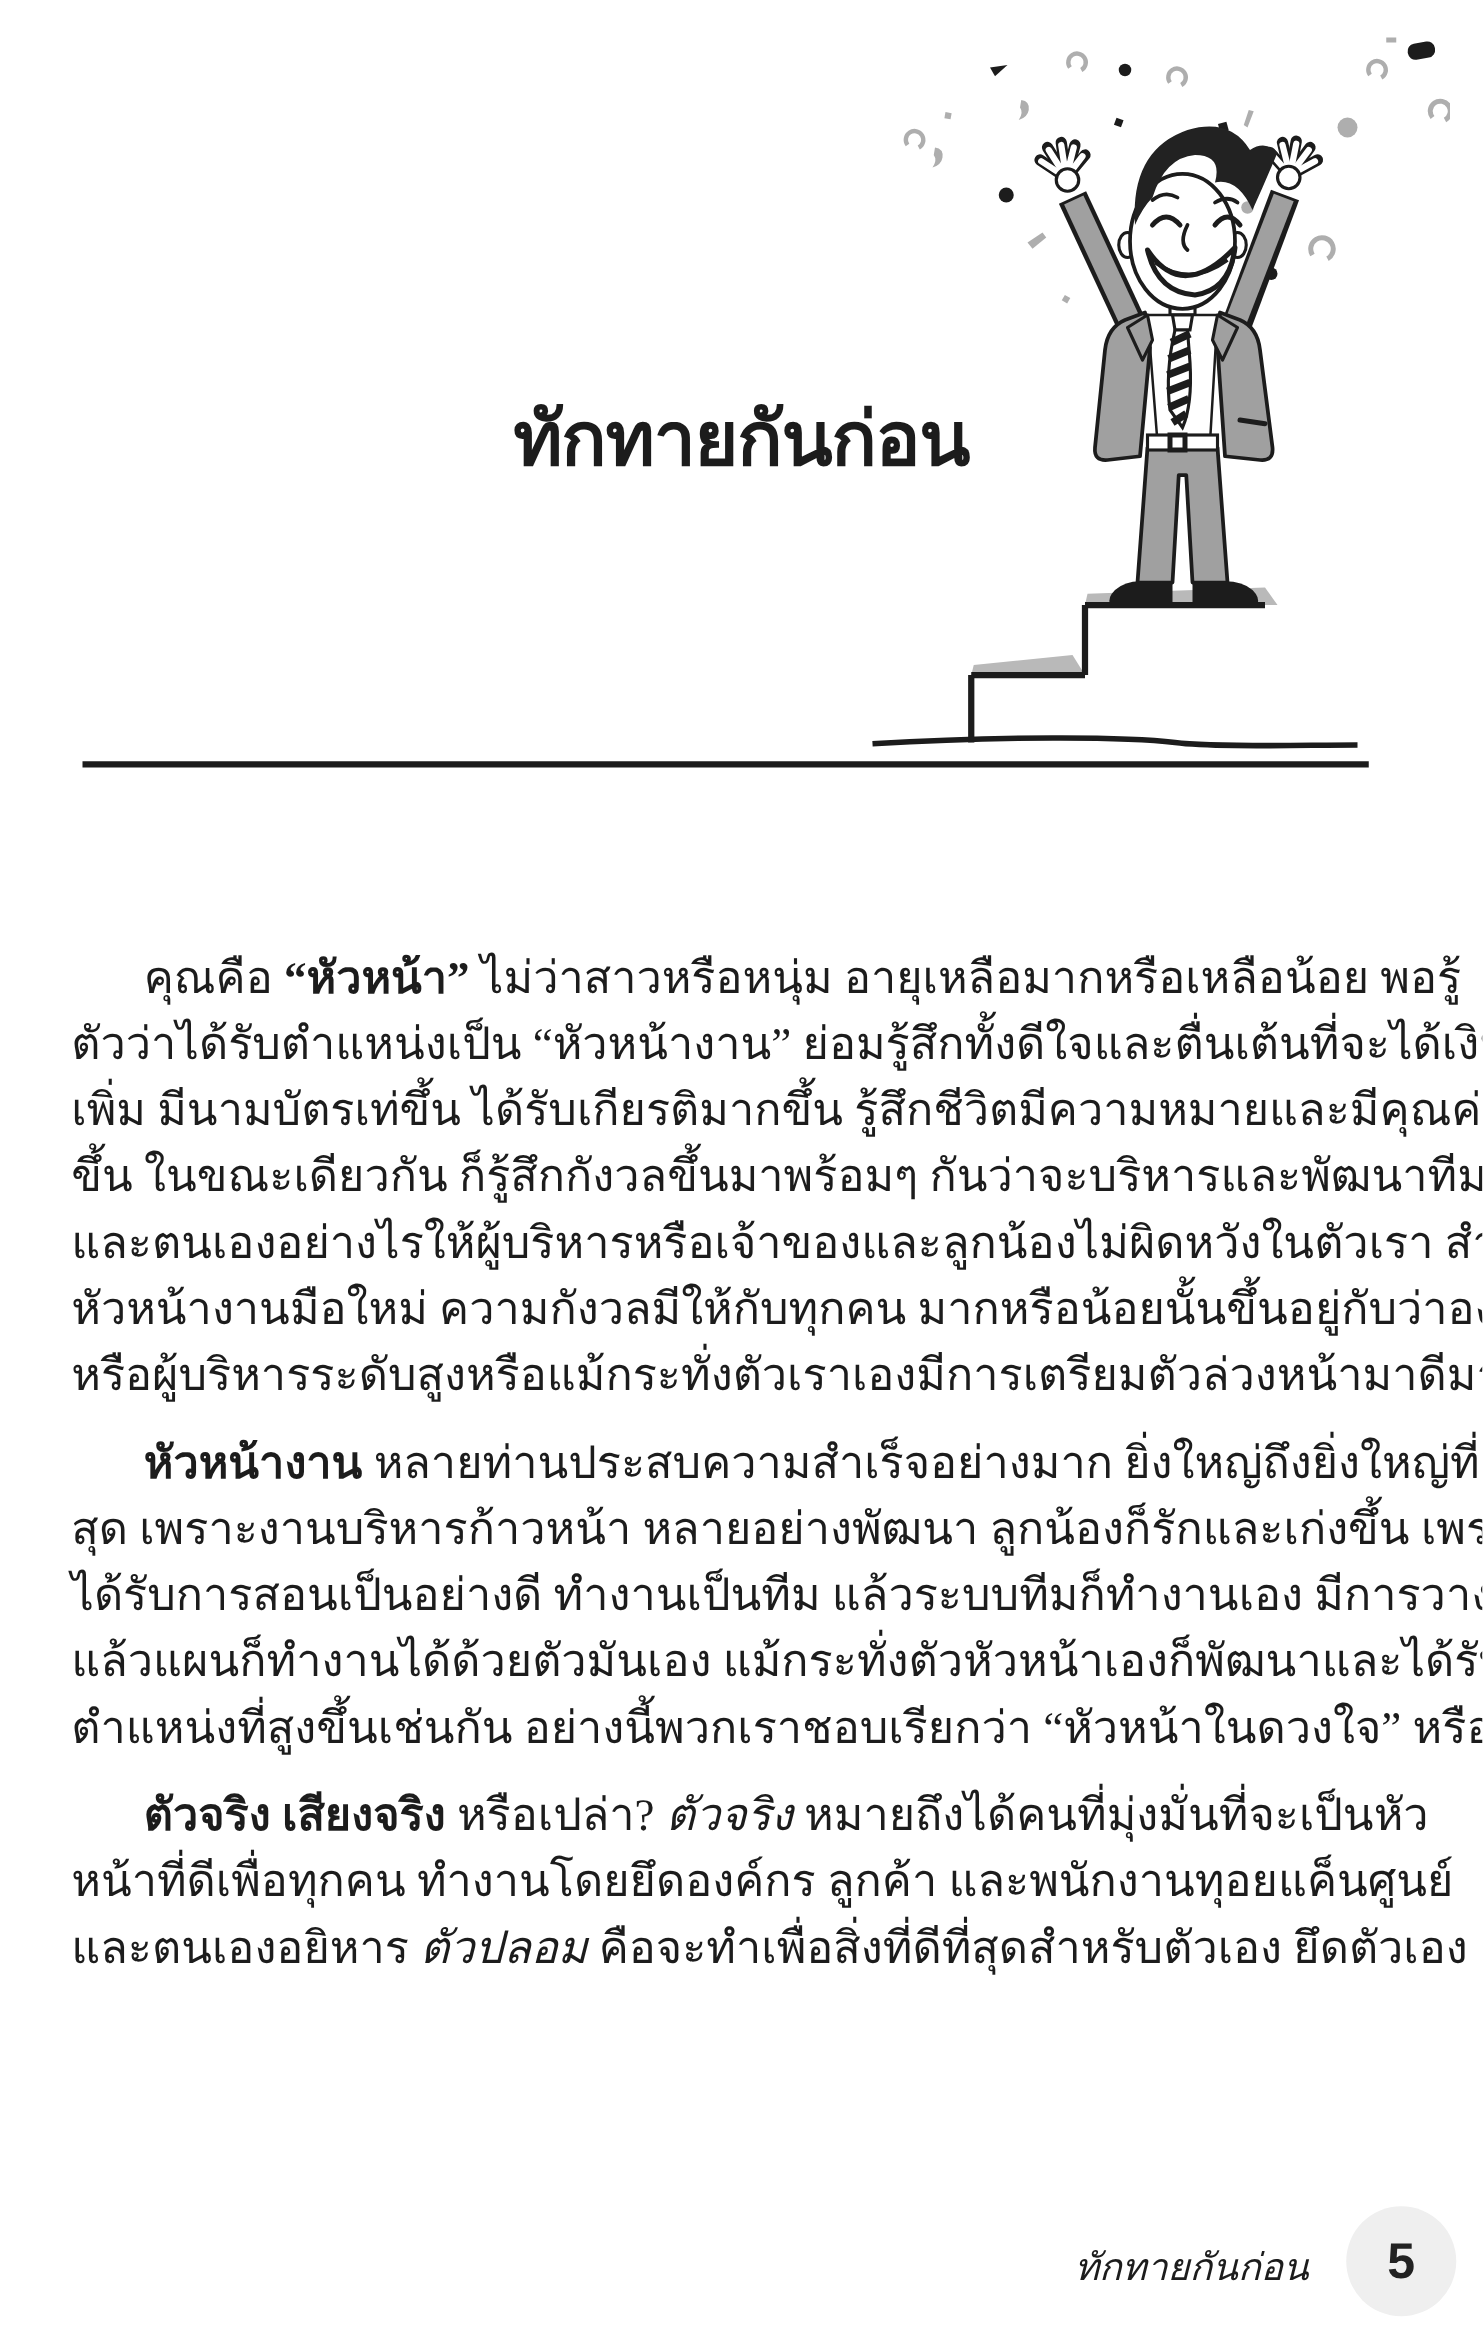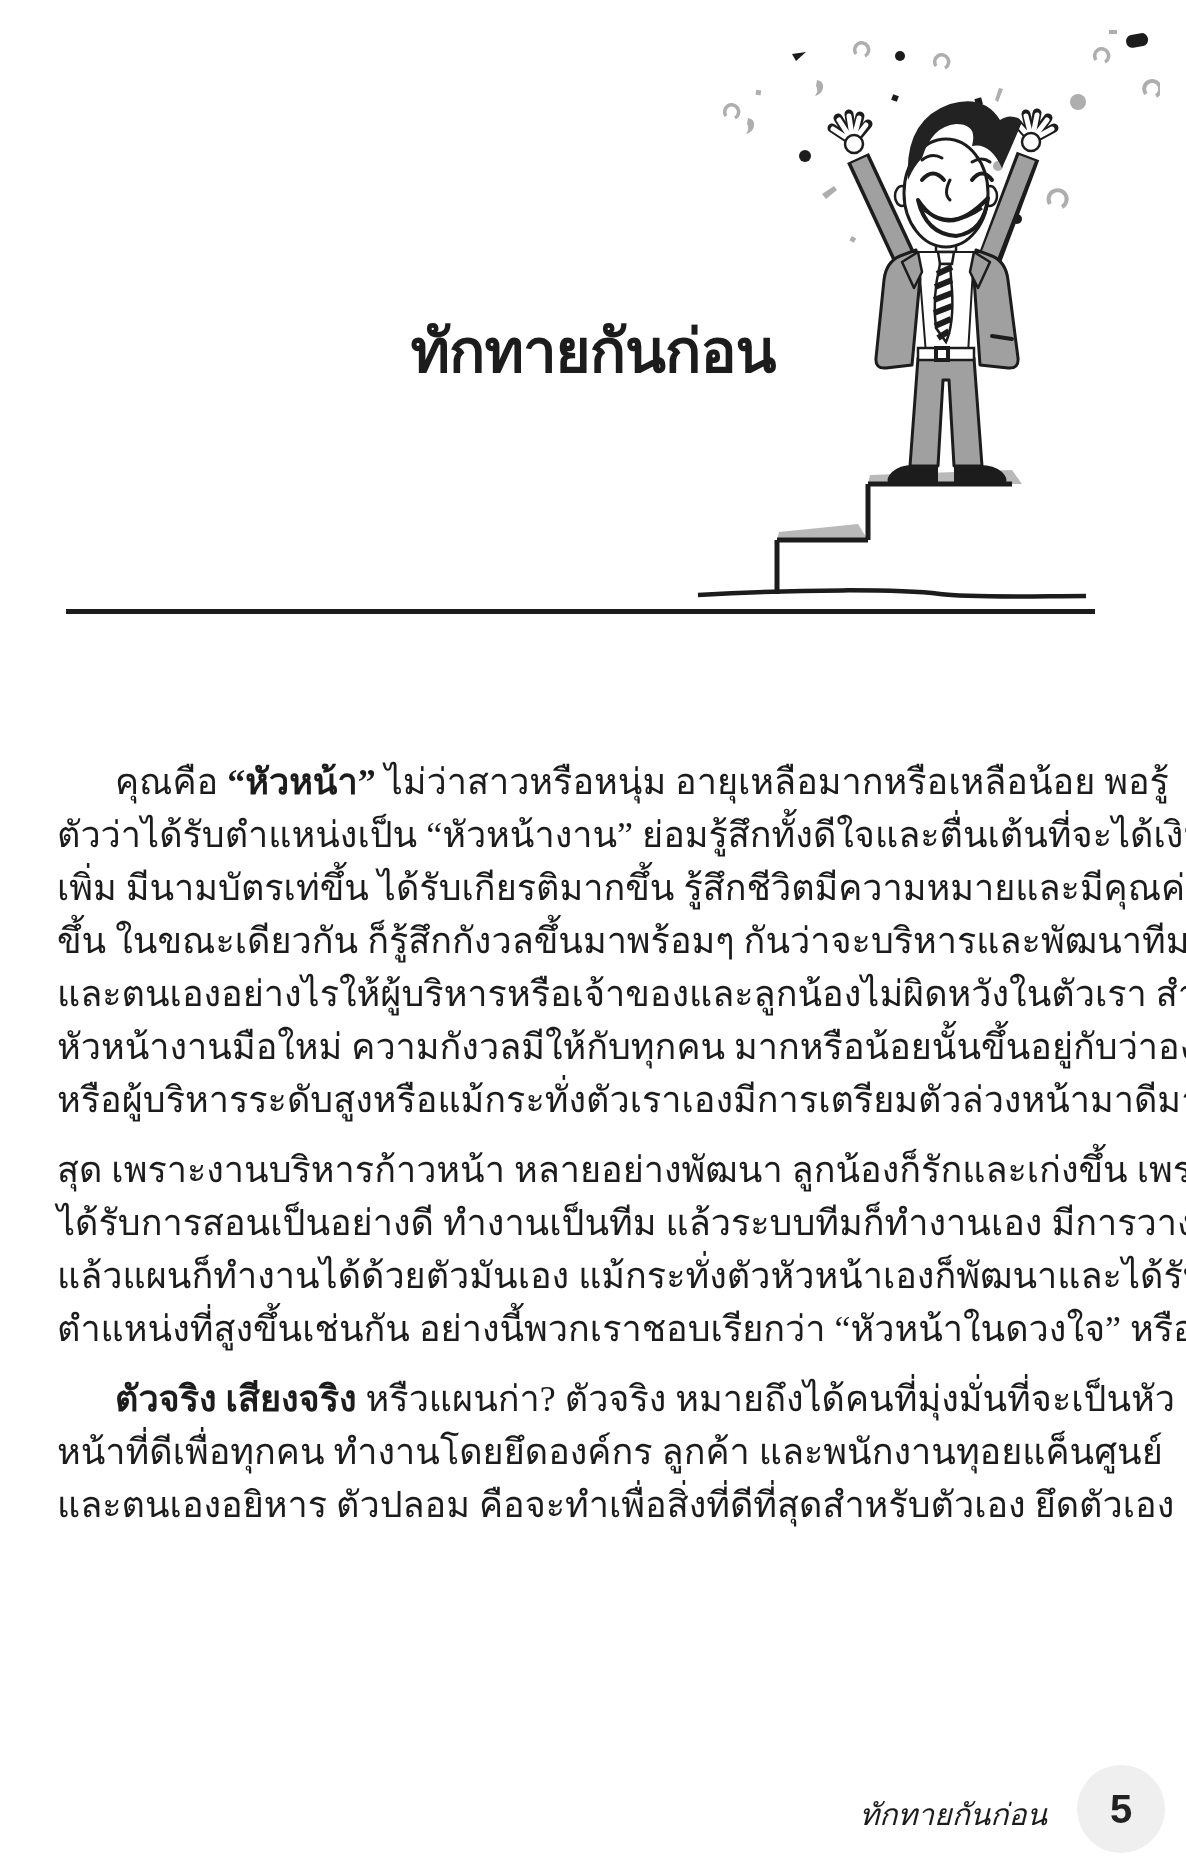--- a/index.html
+++ b/index.html
@@ -15,21 +15,21 @@
     font-family:"Liberation Sans","DejaVu Sans",sans-serif;
     font-weight:700;font-size:60px;letter-spacing:-1px;white-space:nowrap;
   }
   .title-rule{position:absolute;left:66px;top:581px;width:1029px;height:5px;background:var(--ink,#1c1c1c);}
   .illustration{position:absolute;left:560px;top:0;width:600px;height:600px;}
   .body-text{position:absolute;left:57px;top:728px;width:1072px;font-size:36px;line-height:53px;}
   .body-text .para{margin:0 0 17px 0;}
   .line{white-space:nowrap;}
   .line.indent{padding-left:58px;}
   .seg-b{font-weight:700;}
-  .seg-i{}
+  .seg-i{font-style:italic;}
   .footer-chapter{
     position:absolute;left:560px;top:1768px;width:487px;text-align:right;
     font-size:30px;font-style:italic;white-space:nowrap;line-height:38px;
   }
   .page-circle{
     position:absolute;left:1077px;top:1737px;width:88px;height:88px;border-radius:50%;
     background:var(--circle-bg,#efefef);display:flex;align-items:center;justify-content:center;
     font-family:"Liberation Sans","DejaVu Sans",sans-serif;font-weight:700;font-size:40px;color:#222;
   }
   svg .ink-stroke{stroke:var(--ink,#1c1c1c);}
@@ -170,27 +170,28 @@
       <div class="para">
         <div class="line indent"><span>คุณคือ </span><span class="seg-b">“หัวหน้า”</span><span> ไม่ว่าสาวหรือหนุ่ม อายุเหลือมากหรือเหลือน้อย พอรู้</span></div>
         <div class="line"><span>ตัวว่าได้รับตำแหน่งเป็น “หัวหน้างาน” ย่อมรู้สึกทั้งดีใจและตื่นเต้นที่จะได้เงินเดือน</span></div>
         <div class="line"><span>เพิ่ม มีนามบัตรเท่ขึ้น ได้รับเกียรติมากขึ้น รู้สึกชีวิตมีความหมายและมีคุณค่ามาก</span></div>
         <div class="line"><span>ขึ้น ในขณะเดียวกัน ก็รู้สึกกังวลขึ้นมาพร้อมๆ กันว่าจะบริหารและพัฒนาทีมงาน</span></div>
         <div class="line"><span>และตนเองอย่างไรให้ผู้บริหารหรือเจ้าของและลูกน้องไม่ผิดหวังในตัวเรา สำหรับ</span></div>
         <div class="line"><span>หัวหน้างานมือใหม่ ความกังวลมีให้กับทุกคน มากหรือน้อยนั้นขึ้นอยู่กับว่าองค์กร</span></div>
         <div class="line"><span>หรือผู้บริหารระดับสูงหรือแม้กระทั่งตัวเราเองมีการเตรียมตัวล่วงหน้ามาดีมากหรือ</span></div>
       </div>
       <div class="para">
+        <div class="line indent"><span class="seg-b">หัวหน้างาน</span><span> หลายท่านประสบความสำเร็จอย่างมาก ยิ่งใหญ่ถึงยิ่งใหญ่ที่</span></div>
         <div class="line"><span>สุด เพราะงานบริหารก้าวหน้า หลายอย่างพัฒนา ลูกน้องก็รักและเก่งขึ้น เพราะ</span></div>
         <div class="line"><span>ได้รับการสอนเป็นอย่างดี ทำงานเป็นทีม แล้วระบบทีมก็ทำงานเอง มีการวางแผน</span></div>
         <div class="line"><span>แล้วแผนก็ทำงานได้ด้วยตัวมันเอง แม้กระทั่งตัวหัวหน้าเองก็พัฒนาและได้รับ</span></div>
         <div class="line"><span>ตำแหน่งที่สูงขึ้นเช่นกัน อย่างนี้พวกเราชอบเรียกว่า “หัวหน้าในดวงใจ” หรือ “หัว</span></div>
       </div>
       <div class="para">
-        <div class="line indent"><span class="seg-b">ตัวจริง เสียงจริง</span><span> หรืวแผนก่า? </span><span class="seg-i">ตัวจริง</span><span> หมายถึงได้คนที่มุ่งมั่นที่จะเป็นหัว</span></div>
+        <div class="line indent"><span class="seg-b">ตัวจริง เสียงจริง</span><span> หรือเปล่า? </span><span class="seg-i">ตัวจริง</span><span> หมายถึงได้คนที่มุ่งมั่นที่จะเป็นหัว</span></div>
         <div class="line"><span>หน้าที่ดีเพื่อทุกคน ทำงานโดยยึดองค์กร ลูกค้า และพนักงานทุอยแค็นศูนย์</span></div>
         <div class="line"><span>และตนเองอยิหาร </span><span class="seg-i">ตัวปลอม</span><span> คือจะทำเพื่อสิ่งที่ดีที่สุดสำหรับตัวเอง ยึดตัวเอง</span></div>
       </div>
     </div>
 
   <div class="footer-chapter">ทักทายกันก่อน</div>
   <div class="page-circle">
     <span>5</span>
   </div>
 

